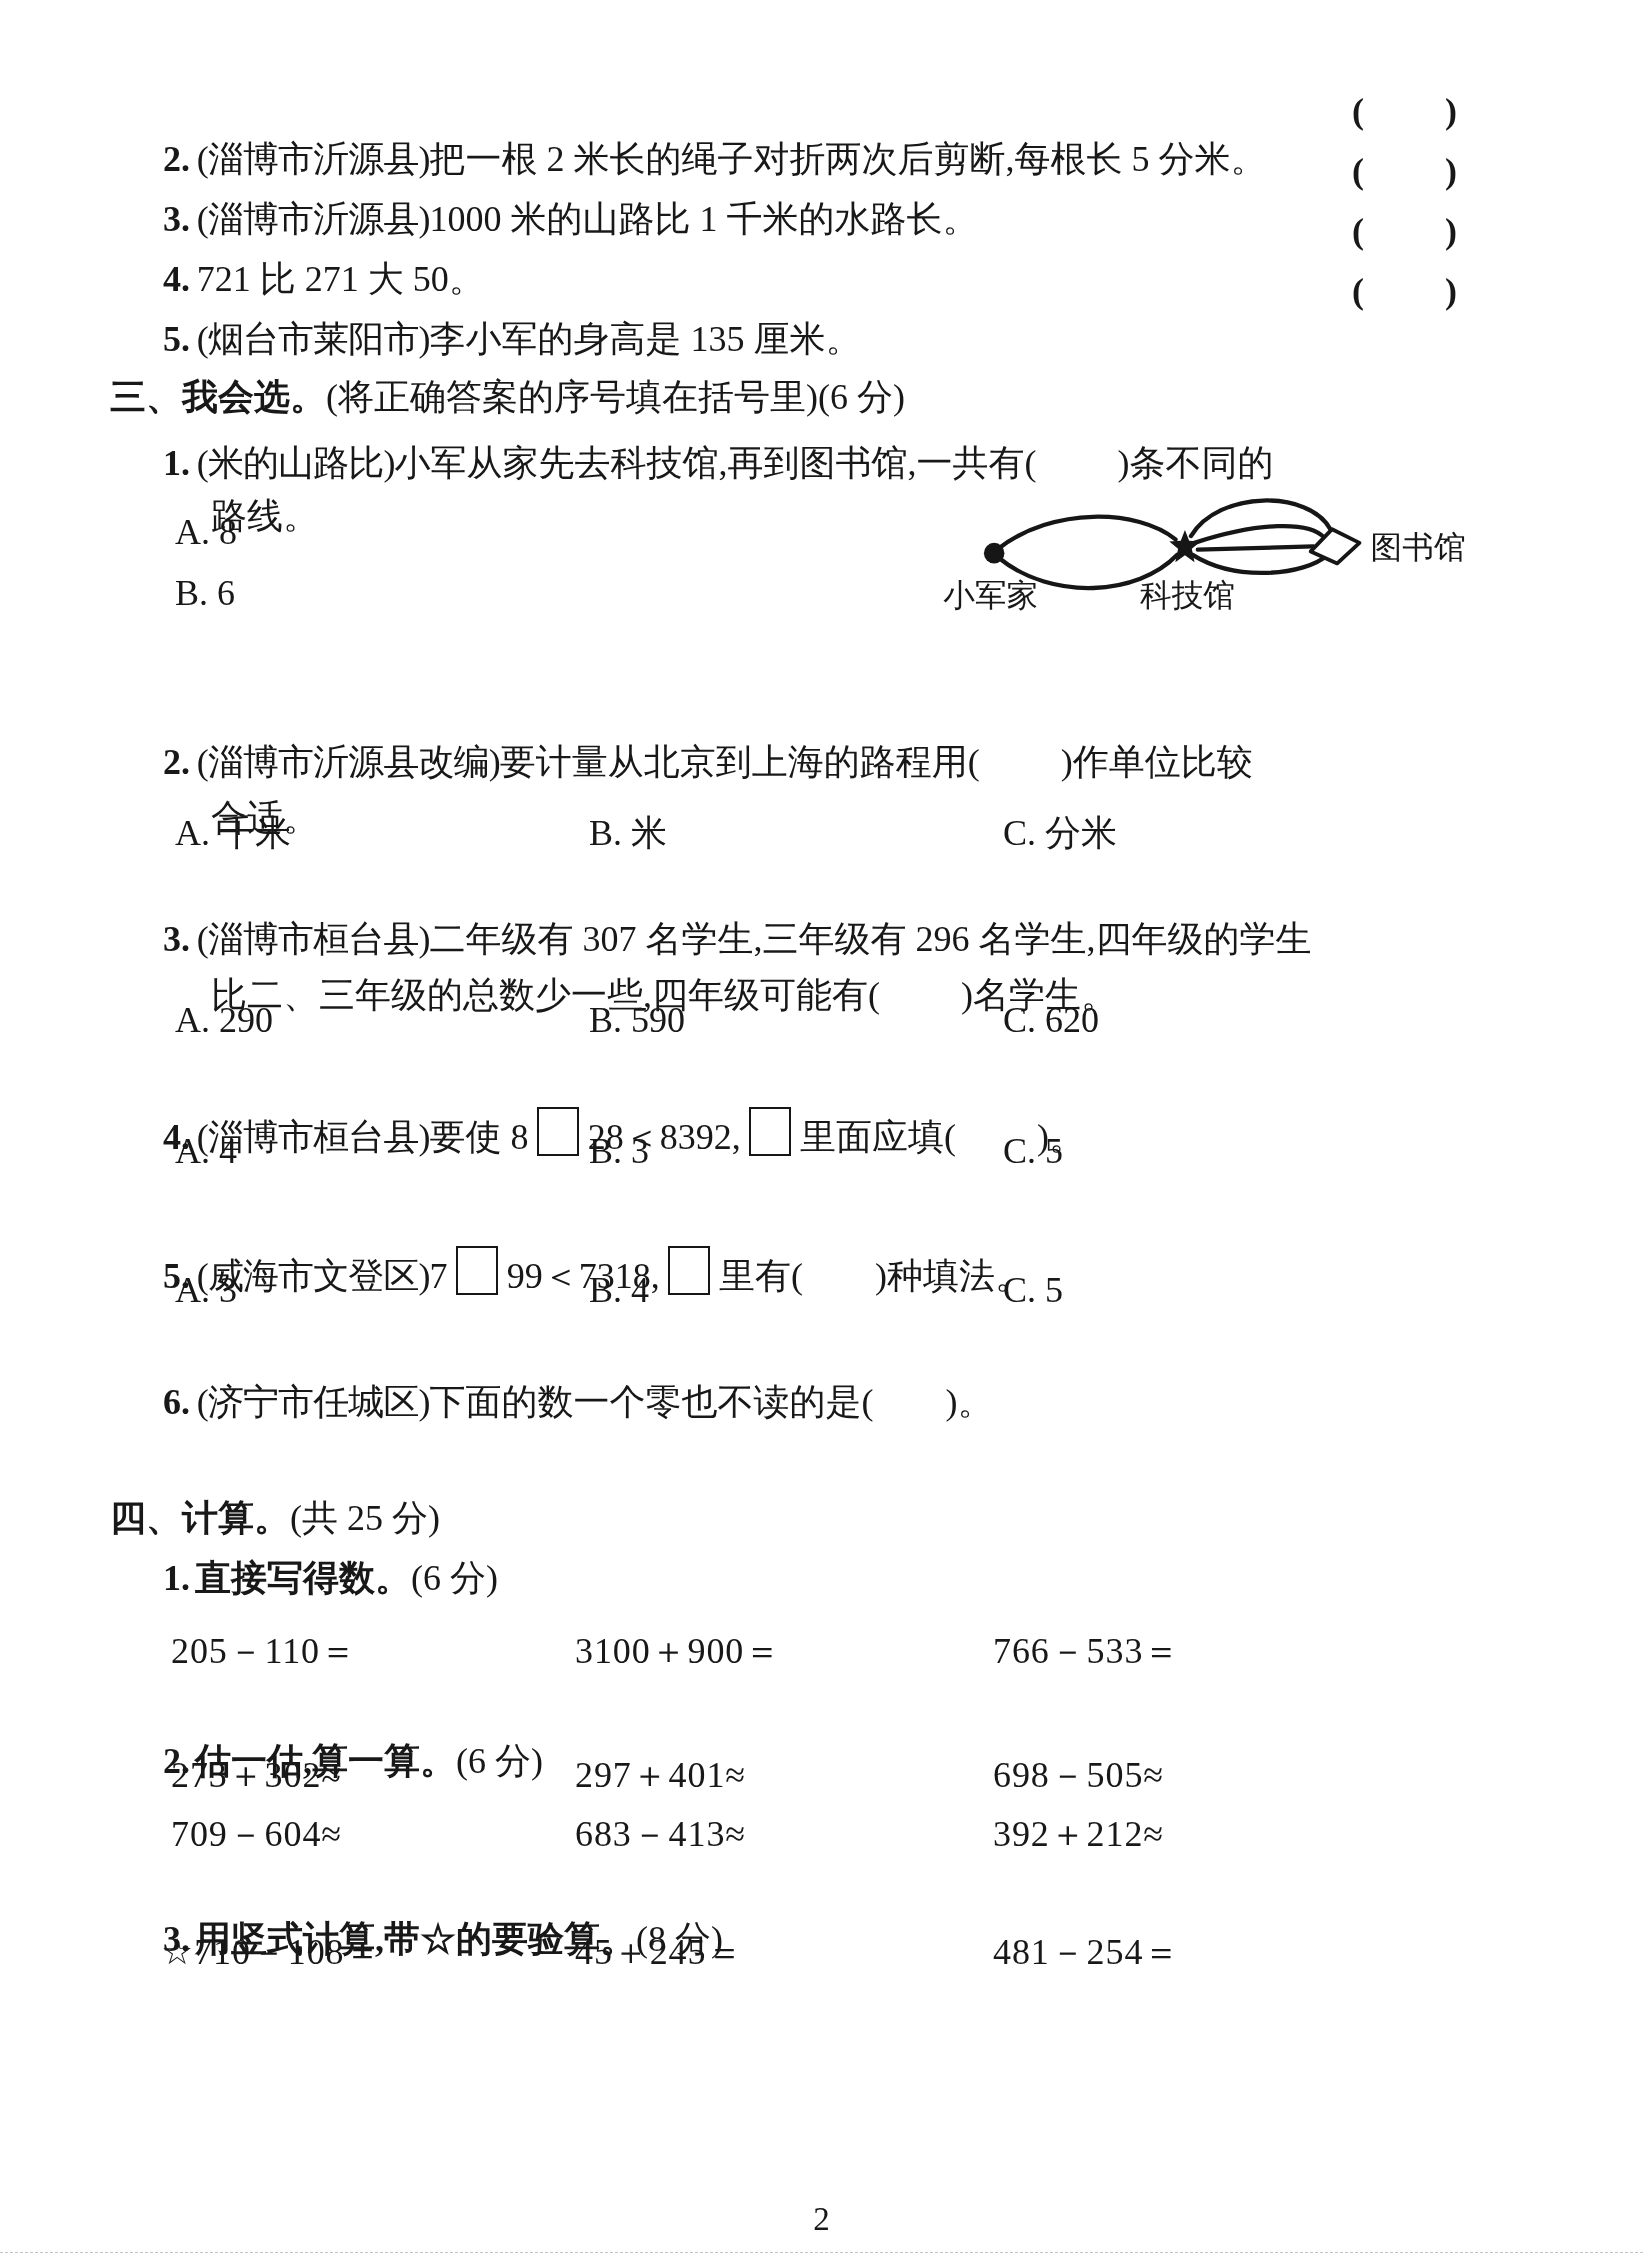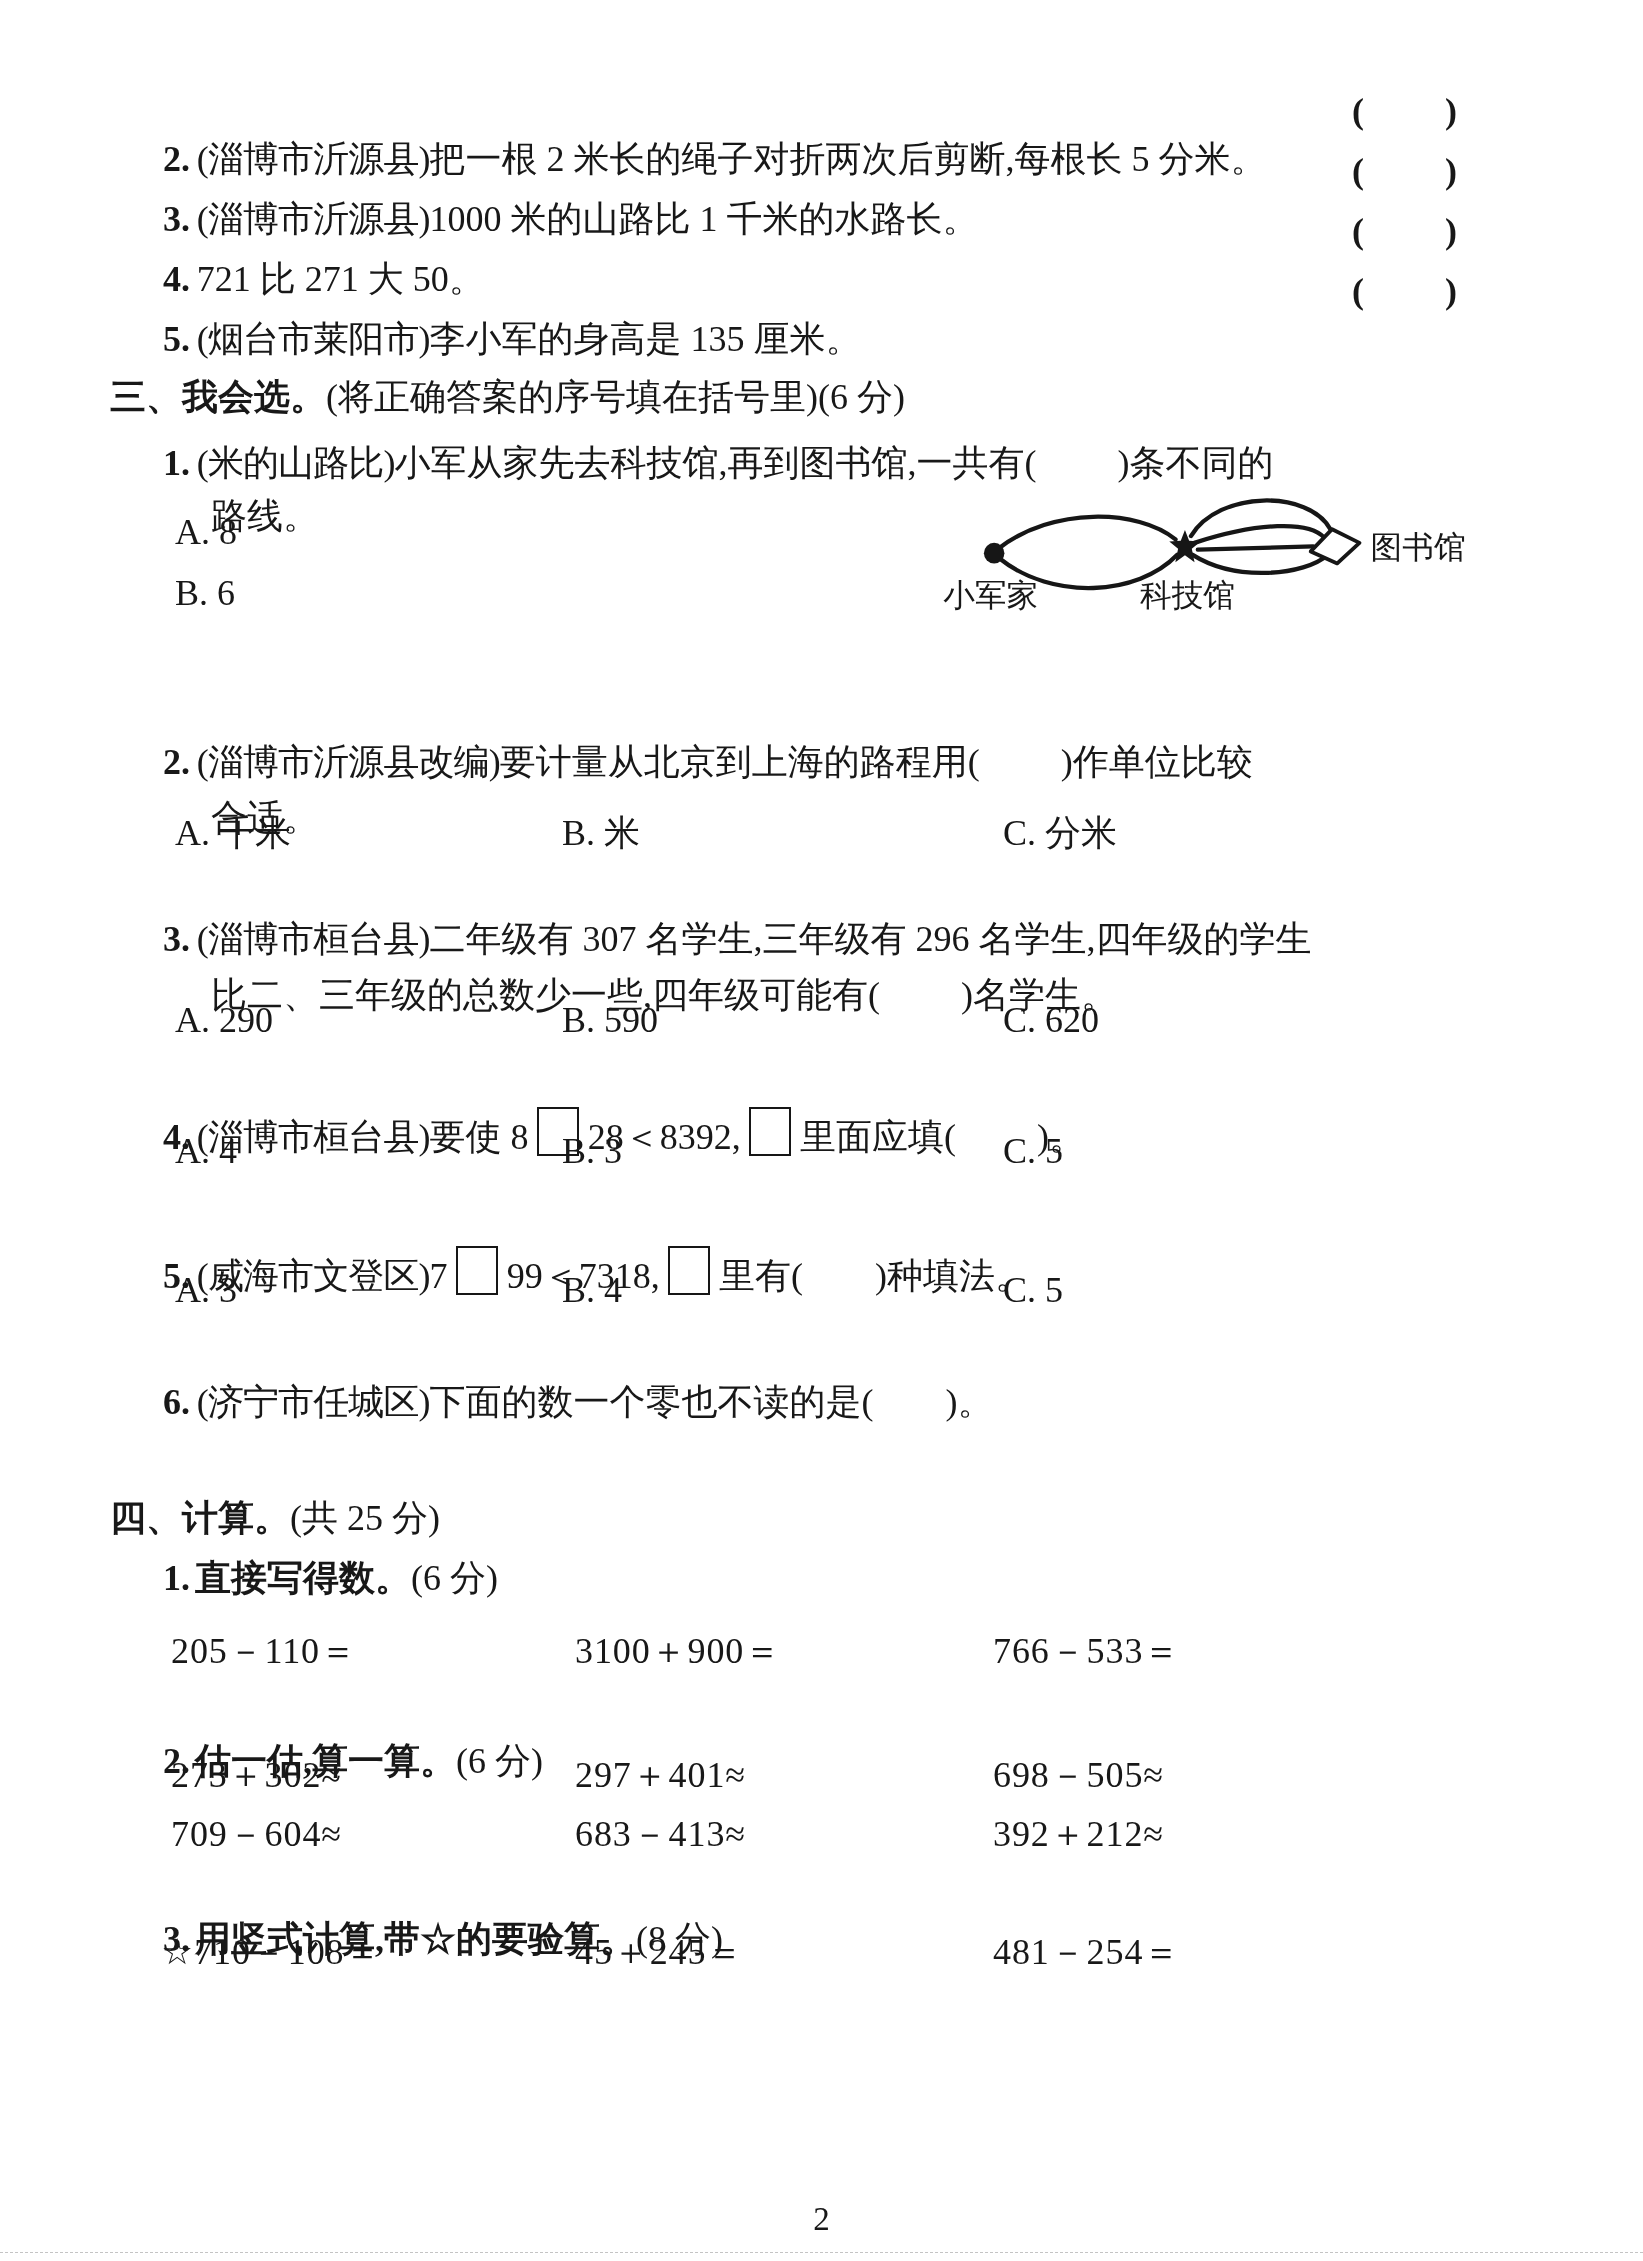--- a/index.html
+++ b/index.html
@@ -21,21 +21,21 @@
   .ind2{padding-left:127px;}  
   .ind3{padding-left:175px;}  
   .qnum{font-weight:700;padding-right:6.8px;}
   .place{font-weight:400;letter-spacing:-0.9px;}
   .txt{font-weight:400;}
   .sechead{font-weight:600;}
   .secnote{font-weight:400;margin-top:24px;}
   .secscore{font-weight:400;}
   .paren{position:absolute;left:1352px;top:0;font-weight:600;}
   .opt{position:absolute;top:0;font-weight:500;}
-  .opt.c1{left:175px;} .opt.c2{left:562px;} .opt.c3{left:1003px;}
+  .opt.c1{left:175px;} .opt.c2{left:589px;} .opt.c3{left:1003px;}
   .calc{position:absolute;top:0;font-weight:500;letter-spacing:0.9px;}
   .calc.c1{left:171px;} .calc.c2{left:575px;} .calc.c3{left:993px;}
   .calc.c1s{left:161px;text-align:right;}
   .box{
     display:inline-block;width:38px;height:45px;
     border:2.6px solid #161616;background:#fff;
     vertical-align:-6.8px;margin:0 8.6px;
   }
   .ptitle-num{font-weight:700;padding-right:5.1px;}
   .ptitle-txt{font-weight:600;}

